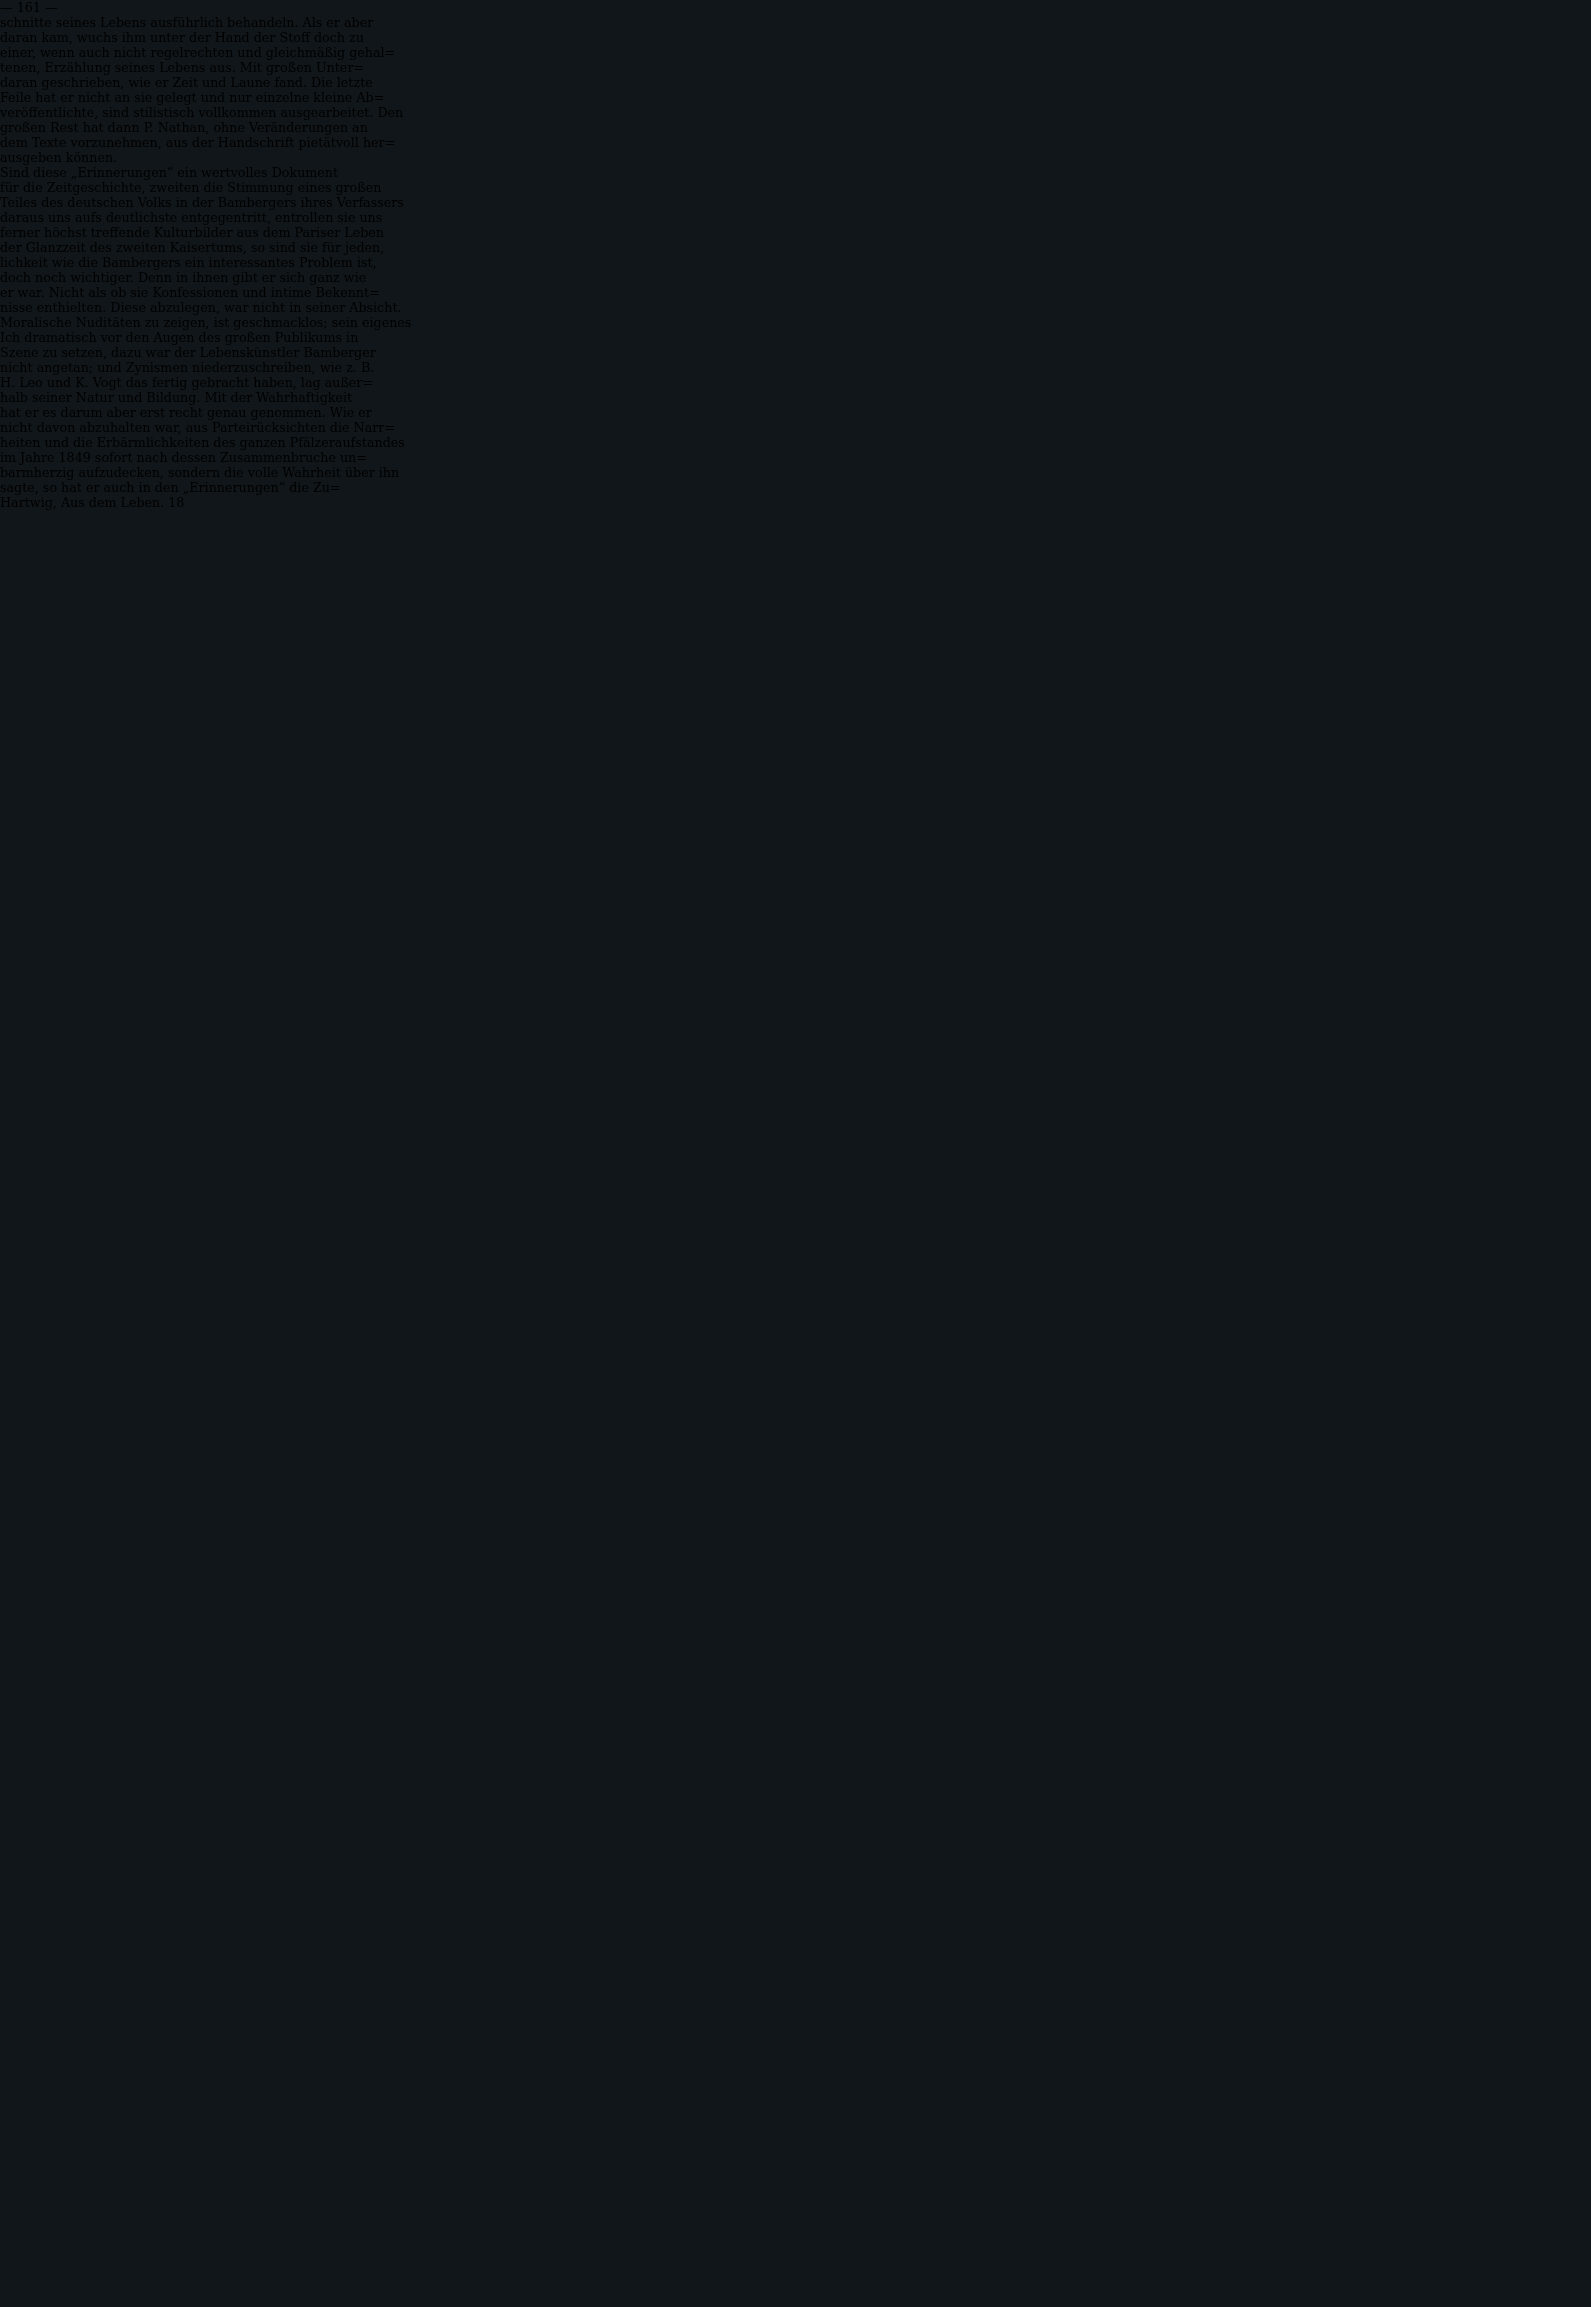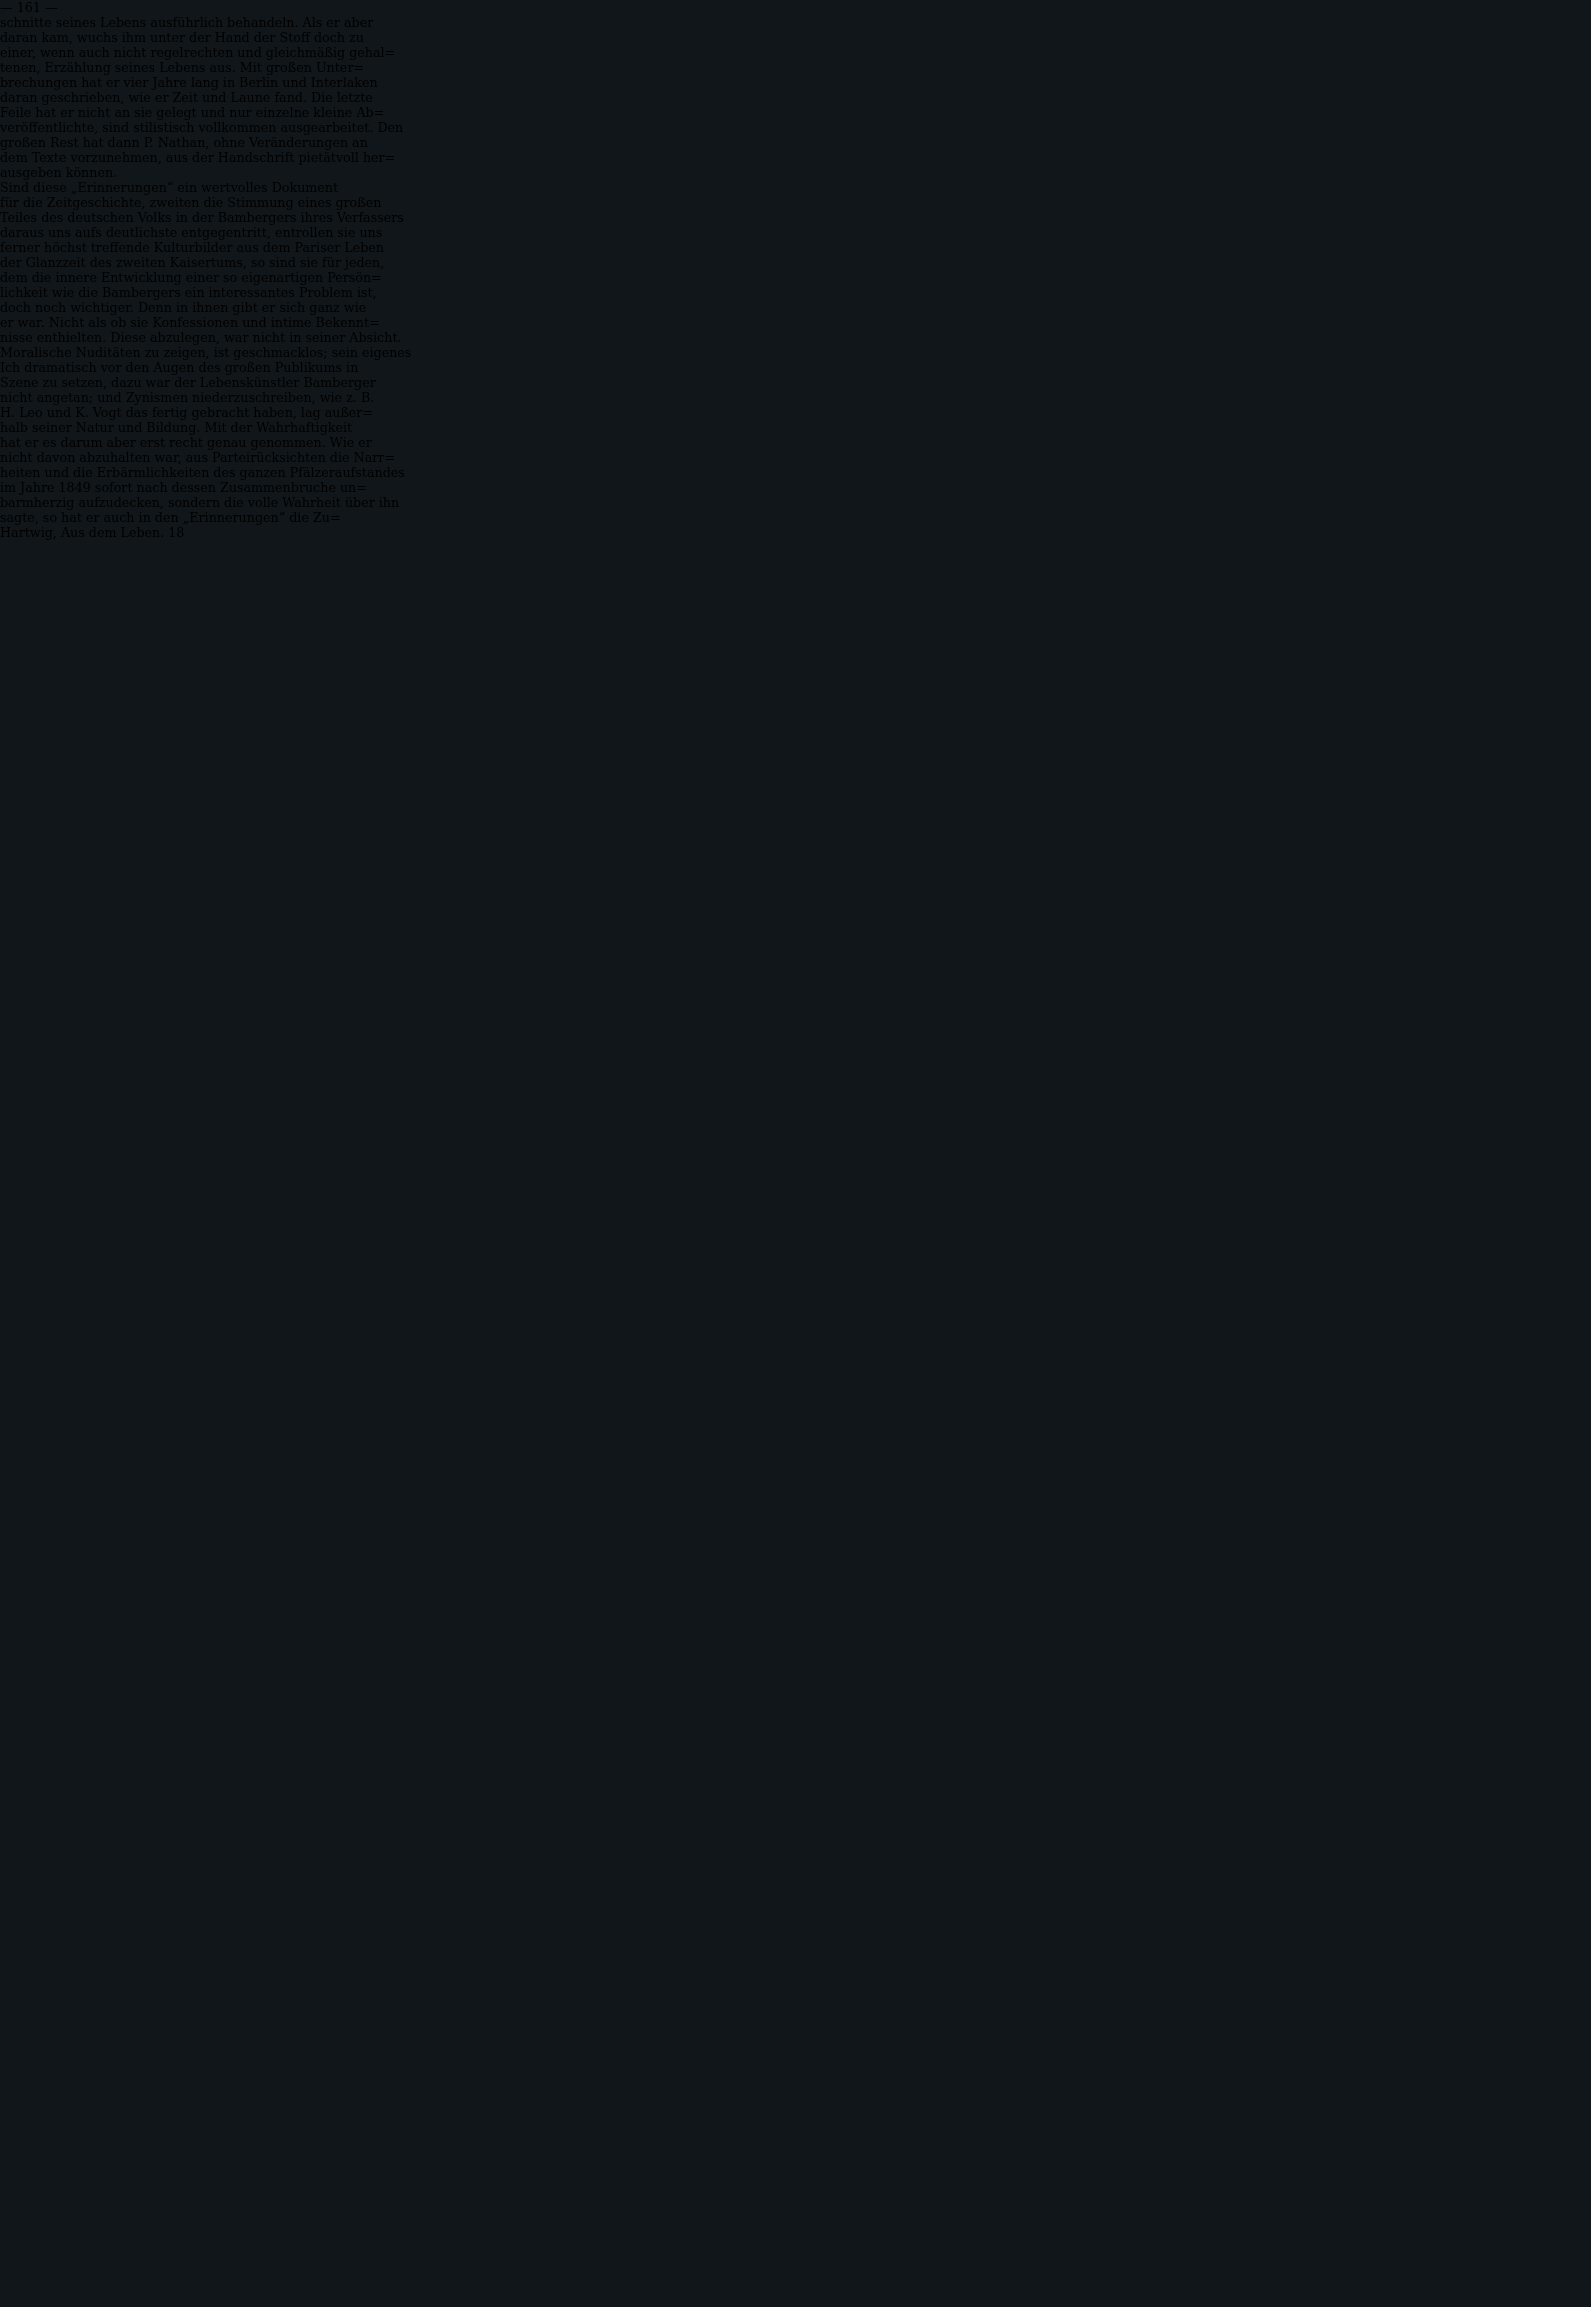--- a/index.html
+++ b/index.html
@@ -115,34 +115,32 @@
 <div class="page">
   <div class="ink-speck"></div>
 
   <div class="page-number">— 161 —</div>
 
   <div class="text-block">
       <div class="line">schnitte seines Lebens ausführlich behandeln. Als er aber</div>
       <div class="line">daran kam, wuchs ihm unter der Hand der Stoff doch zu</div>
       <div class="line">einer, wenn auch nicht regelrechten und gleichmäßig gehal=</div>
       <div class="line">tenen, Erzählung seines Lebens aus. Mit großen Unter=</div>
-      <div class="line">brechungen hat er vier Jahre lang in Berlin und Interlaken</div>
       <div class="line">daran geschrieben, wie er Zeit und Laune fand. Die letzte</div>
       <div class="line">Feile hat er nicht an sie gelegt und nur einzelne kleine Ab=</div>
       <div class="line">veröffentlichte, sind stilistisch vollkommen ausgearbeitet. Den</div>
       <div class="line">großen Rest hat dann P. Nathan, ohne Veränderungen an</div>
       <div class="line">dem Texte vorzunehmen, aus der Handschrift pietätvoll her=</div>
       <div class="line last">ausgeben können.</div>
       <div class="line indent">Sind diese „Erinnerungen“ ein wertvolles Dokument</div>
       <div class="line">für die Zeitgeschichte, zweiten die Stimmung eines großen</div>
       <div class="line">Teiles des deutschen Volks in der Bambergers ihres Verfassers</div>
       <div class="line">daraus uns aufs deutlichste entgegentritt, entrollen sie uns</div>
       <div class="line">ferner höchst treffende Kulturbilder aus dem Pariser Leben</div>
       <div class="line">der Glanzzeit des zweiten Kaisertums, so sind sie für jeden,</div>
-      <div class="line">dem die innere Entwicklung einer so eigenartigen Persön=</div>
       <div class="line">lichkeit wie die Bambergers ein interessantes Problem ist,</div>
       <div class="line">doch noch wichtiger. Denn in ihnen gibt er sich ganz wie</div>
       <div class="line">er war. Nicht als ob sie Konfessionen und intime Bekennt=</div>
       <div class="line">nisse enthielten. Diese abzulegen, war nicht in seiner Absicht.</div>
       <div class="line">Moralische Nuditäten zu zeigen, ist geschmacklos; sein eigenes</div>
       <div class="line">Ich dramatisch vor den Augen des großen Publikums in</div>
       <div class="line">Szene zu setzen, dazu war der Lebenskünstler Bamberger</div>
       <div class="line">nicht angetan; und Zynismen niederzuschreiben, wie z. B.</div>
       <div class="line">H. Leo und K. Vogt das fertig gebracht haben, lag außer=</div>
       <div class="line">halb seiner Natur und Bildung. Mit der Wahrhaftigkeit</div>

